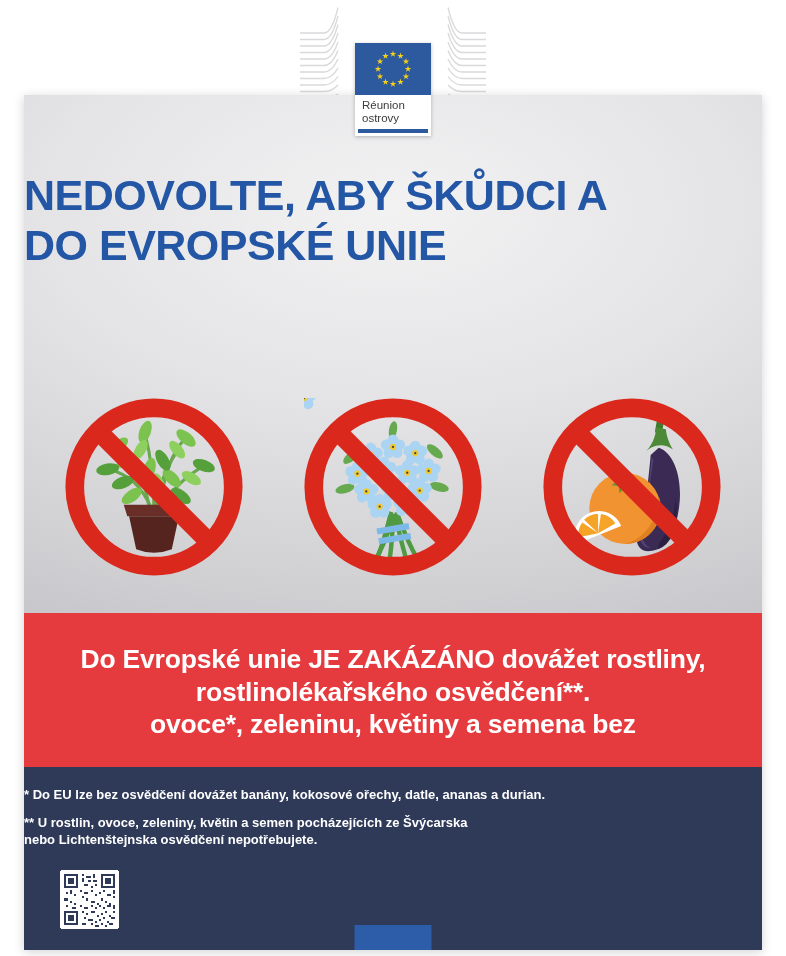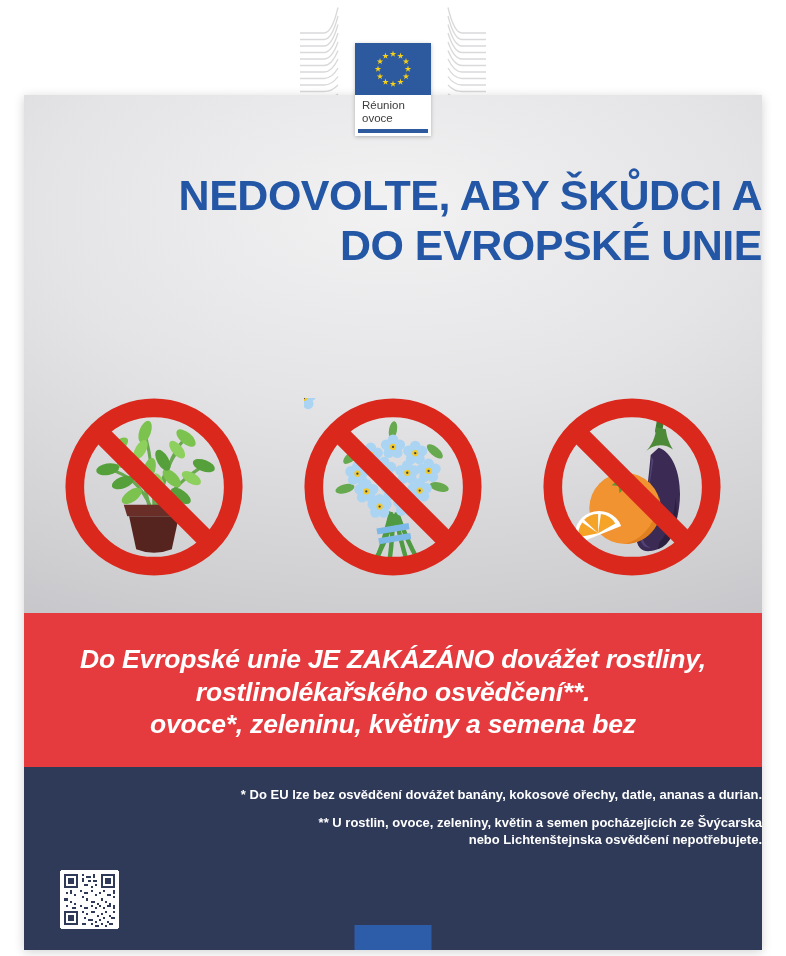--- a/index.html
+++ b/index.html
@@ -11,34 +11,34 @@
   .building{position:absolute;top:6px;left:50%;transform:translateX(-50%);width:190px;height:100px;}
   .ec-logo{position:absolute;top:43px;left:50%;transform:translateX(-50%);width:76px;z-index:5;
     box-shadow:0 1px 4px rgba(0,0,0,.25);background:#fff;}
   .ec-logo .flag{display:block;width:76px;height:52px;}
   .ec-logo .name{padding:4px 7px 0 7px;font-size:11.5px;line-height:13px;color:#3c3c3c;}
   .ec-logo .bar{height:4px;background:#2d5a9e;margin:4px 3px 3px 3px;}
   
   .sheet{position:absolute;left:24px;top:95px;width:738px;height:855px;box-shadow:0 2px 10px rgba(0,0,0,.18);}
   .gray{position:relative;width:738px;height:518px;
     background:radial-gradient(ellipse 120% 95% at 50% 22%, #f2f2f3 0%, #e4e4e6 40%, #d0d0d3 78%, #c2c2c6 100%);}
-  .title{position:absolute;top:75px;left:0;right:0;text-align:right;
+  .title{position:absolute;top:75px;left:0;right:0;text-align:left;
     color:#2456a6;font-size:43px;font-weight:bold;line-height:50px;letter-spacing:-0.5px;}
   .icons-row{position:absolute;top:303px;left:0;right:0;display:flex;justify-content:center;gap:61px;}
   .sign{width:178px;height:178px;}
   .sign svg{display:block;width:178px;height:178px;}
   
   .banner{width:738px;height:154px;background:#e63b3e;box-sizing:border-box;padding-top:30px;
-    color:#ffffff;text-align:center;font-weight:bold;font-size:26.5px;line-height:32.5px;letter-spacing:-0.2px;font-style:italic;}
+    color:#ffffff;text-align:center;font-weight:bold;font-size:26.5px;line-height:32.5px;letter-spacing:-0.2px;}
   
   .footer{position:relative;width:738px;height:183px;background:#2f3a59;color:#ffffff;
-    text-align:right;font-size:13px;font-weight:bold;}
+    text-align:left;font-size:13px;font-weight:bold;}
   .fn{line-height:17px;}
   .fn1{padding-top:19px;}
-  .fn2{padding-top:11px;margin-left:20px;}
+  .fn2{padding-top:11px;}
   .fn3{padding-top:11px;}
   .qr{position:absolute;left:36px;top:103px;width:59px;height:59px;}
   .qr svg{display:block;width:59px;height:59px;}
   .bottom-flag{position:absolute;left:50%;transform:translateX(-50%);bottom:0;width:77px;height:25px;background:#2d5da9;}
 </style>
 </head>
 <body>
 
 <svg class="building" viewBox="0 0 190 100" fill="none">
   <g id="bwing" stroke="#d9d9db" stroke-width="1.3">
@@ -70,21 +70,21 @@
       <use href="#star" x="0" y="30"></use>
       <use href="#star" x="-7.5" y="28"></use>
       <use href="#star" x="-13" y="22.5"></use>
       <use href="#star" x="-15" y="15"></use>
       <use href="#star" x="-13" y="7.5"></use>
       <use href="#star" x="-7.5" y="2"></use>
     </g>
   </svg>
   <div class="name">
     <div>Réunion</div>
-    <div>ovoce</div>
+    <div>ostrovy</div>
   </div>
   <div class="bar"></div>
 </div>
 
 <div class="sheet">
 
   <div class="gray">
     <div class="title">
       <div>NEDOVOLTE, ABY ŠKŮDCI A</div>
       <div>DO EVROPSKÉ UNIE</div>

